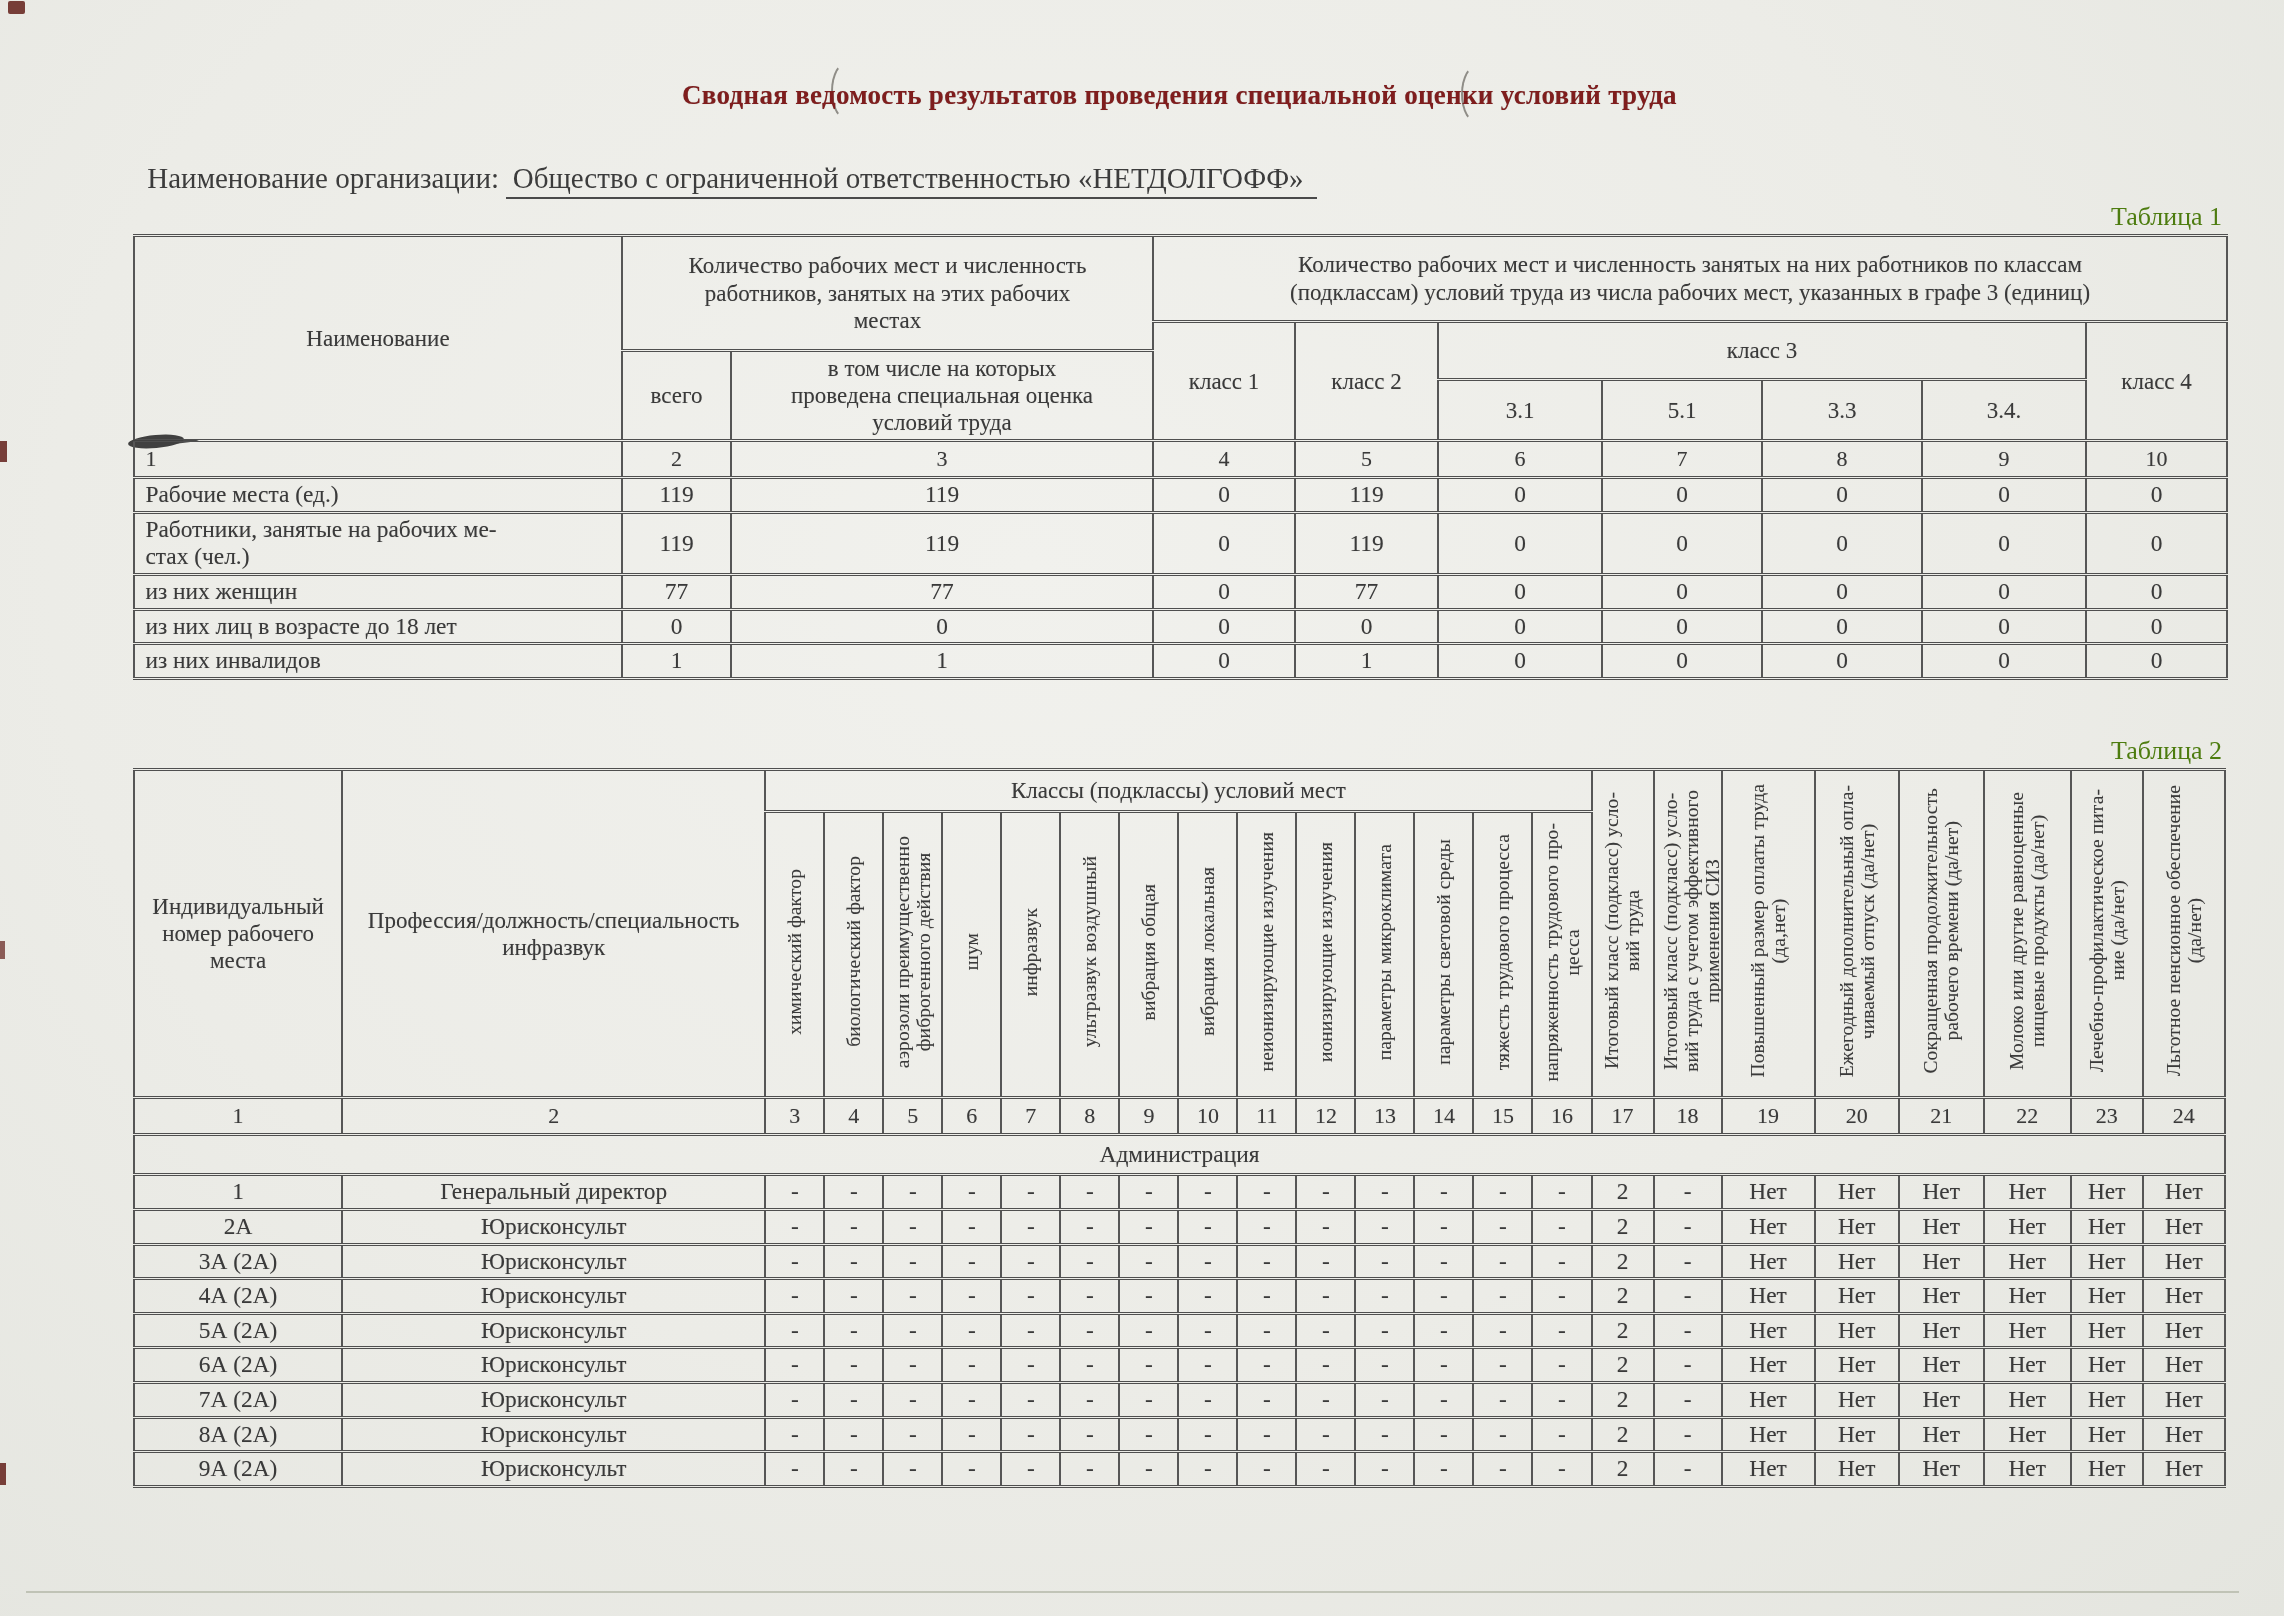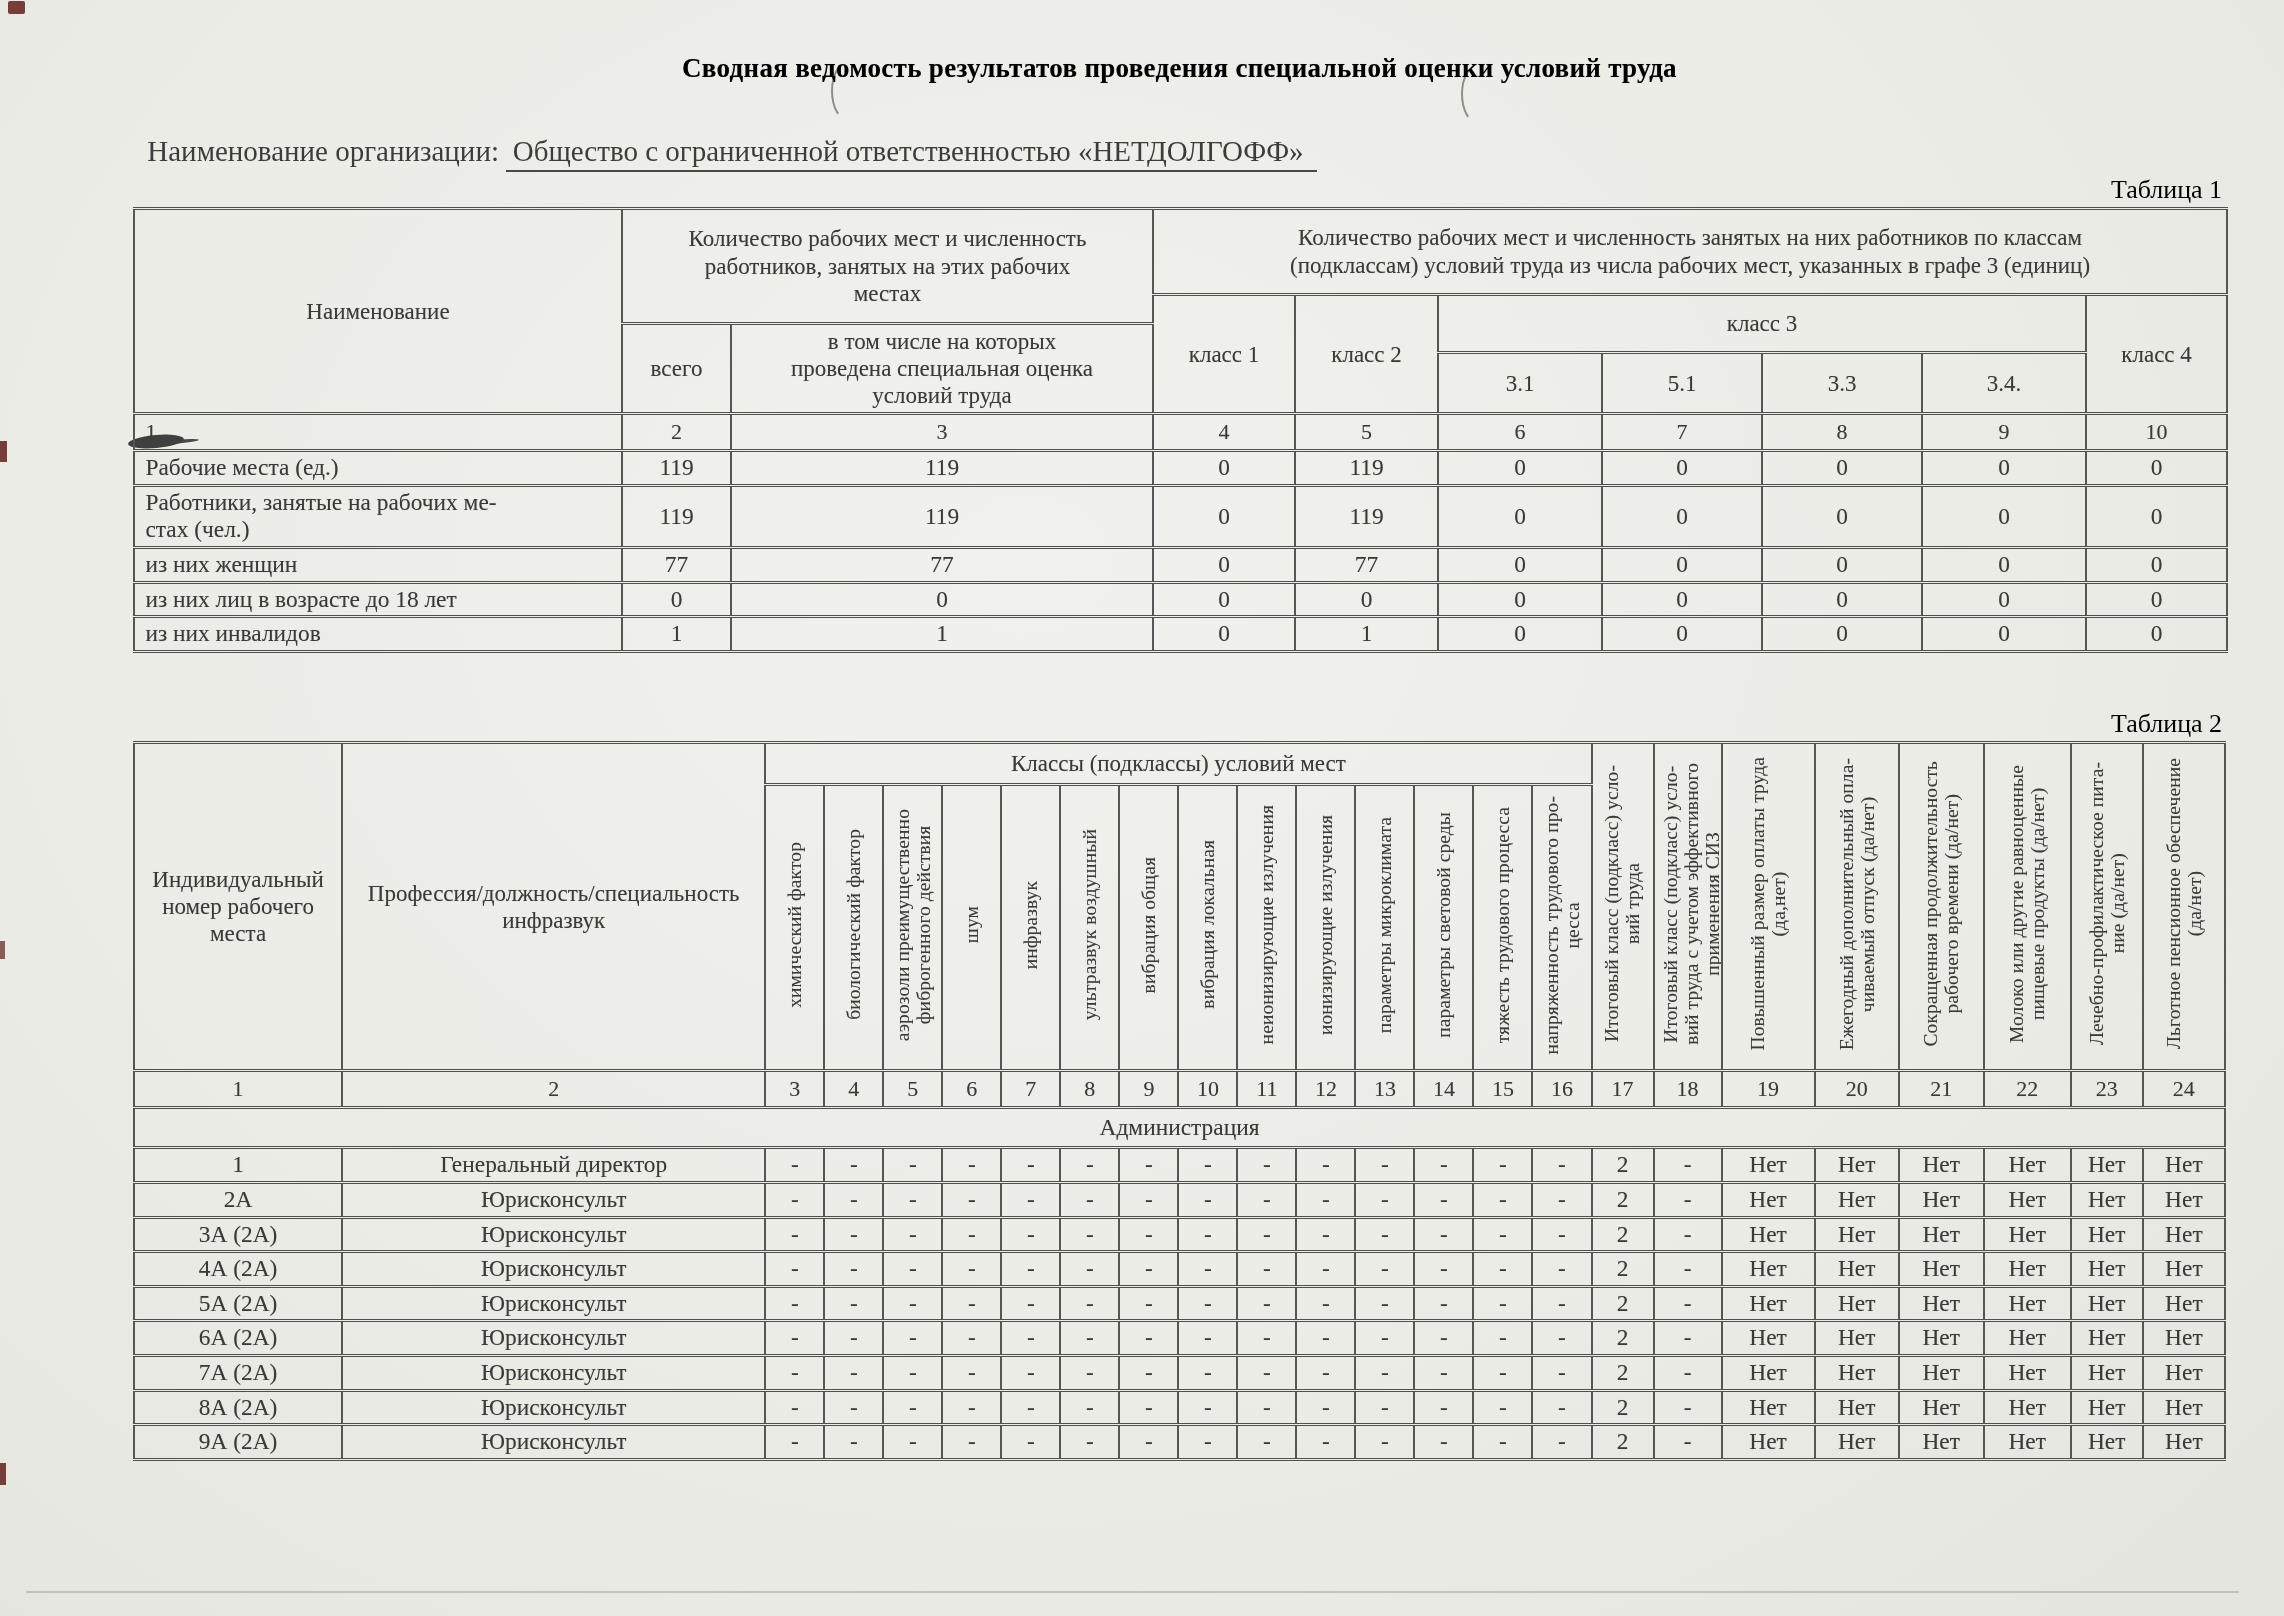--- a/index.html
+++ b/index.html
@@ -8,26 +8,26 @@
     background:#e7e8e2;
     font-family:"Liberation Serif", serif;
     color:#3a3a3a;
   }
   .sheet{
     position:absolute;inset:0;
     background:radial-gradient(ellipse at 45% 35%, #f1f1ed 0%, #ecece7 55%, #e4e5df 100%);
   }
   .content{position:absolute;left:133px;top:0;width:2093px;}
   .doc-title{
-    margin-top:53px;text-align:center;font-weight:bold;font-size:27px;
-    letter-spacing:0.3px;color:#000000;text-shadow:0 0 0.7px rgba(70,70,70,.4);
+    margin-top:80px;text-align:center;font-weight:bold;font-size:27px;
+    letter-spacing:0.3px;color:#7f1d1d;text-shadow:0 0 0.7px rgba(70,70,70,.4);
   }
   .org-line{margin-top:51px;margin-left:14.3px;font-size:29px;white-space:nowrap;color:#3c3c3c;}
   .org-value{border-bottom:2.6px solid #4a4a4a;padding:0 13px 2.6px 6.5px;}
-  .tbl-caption{text-align:right;font-size:26px;padding-right:3.9px;color:#000000;}
+  .tbl-caption{text-align:right;font-size:26px;padding-right:3.9px;color:#4d7c0f;}
   .cap1{margin-top:6.5px;}
   .cap2{margin-top:56px;}
 
   table{border-collapse:collapse;table-layout:fixed;width:2093px;margin-top:2.6px;}
   td,th{
     border-left:2px solid #565656;border-right:2px solid #565656;
     border-top:3.9px double #4f4f4f;border-bottom:3.9px double #4f4f4f;
     text-align:center;vertical-align:middle;
     font-weight:normal;font-size:23.4px;line-height:1.18;
     padding:2px 5.2px;white-space:pre-line;color:#3a3a3a;

